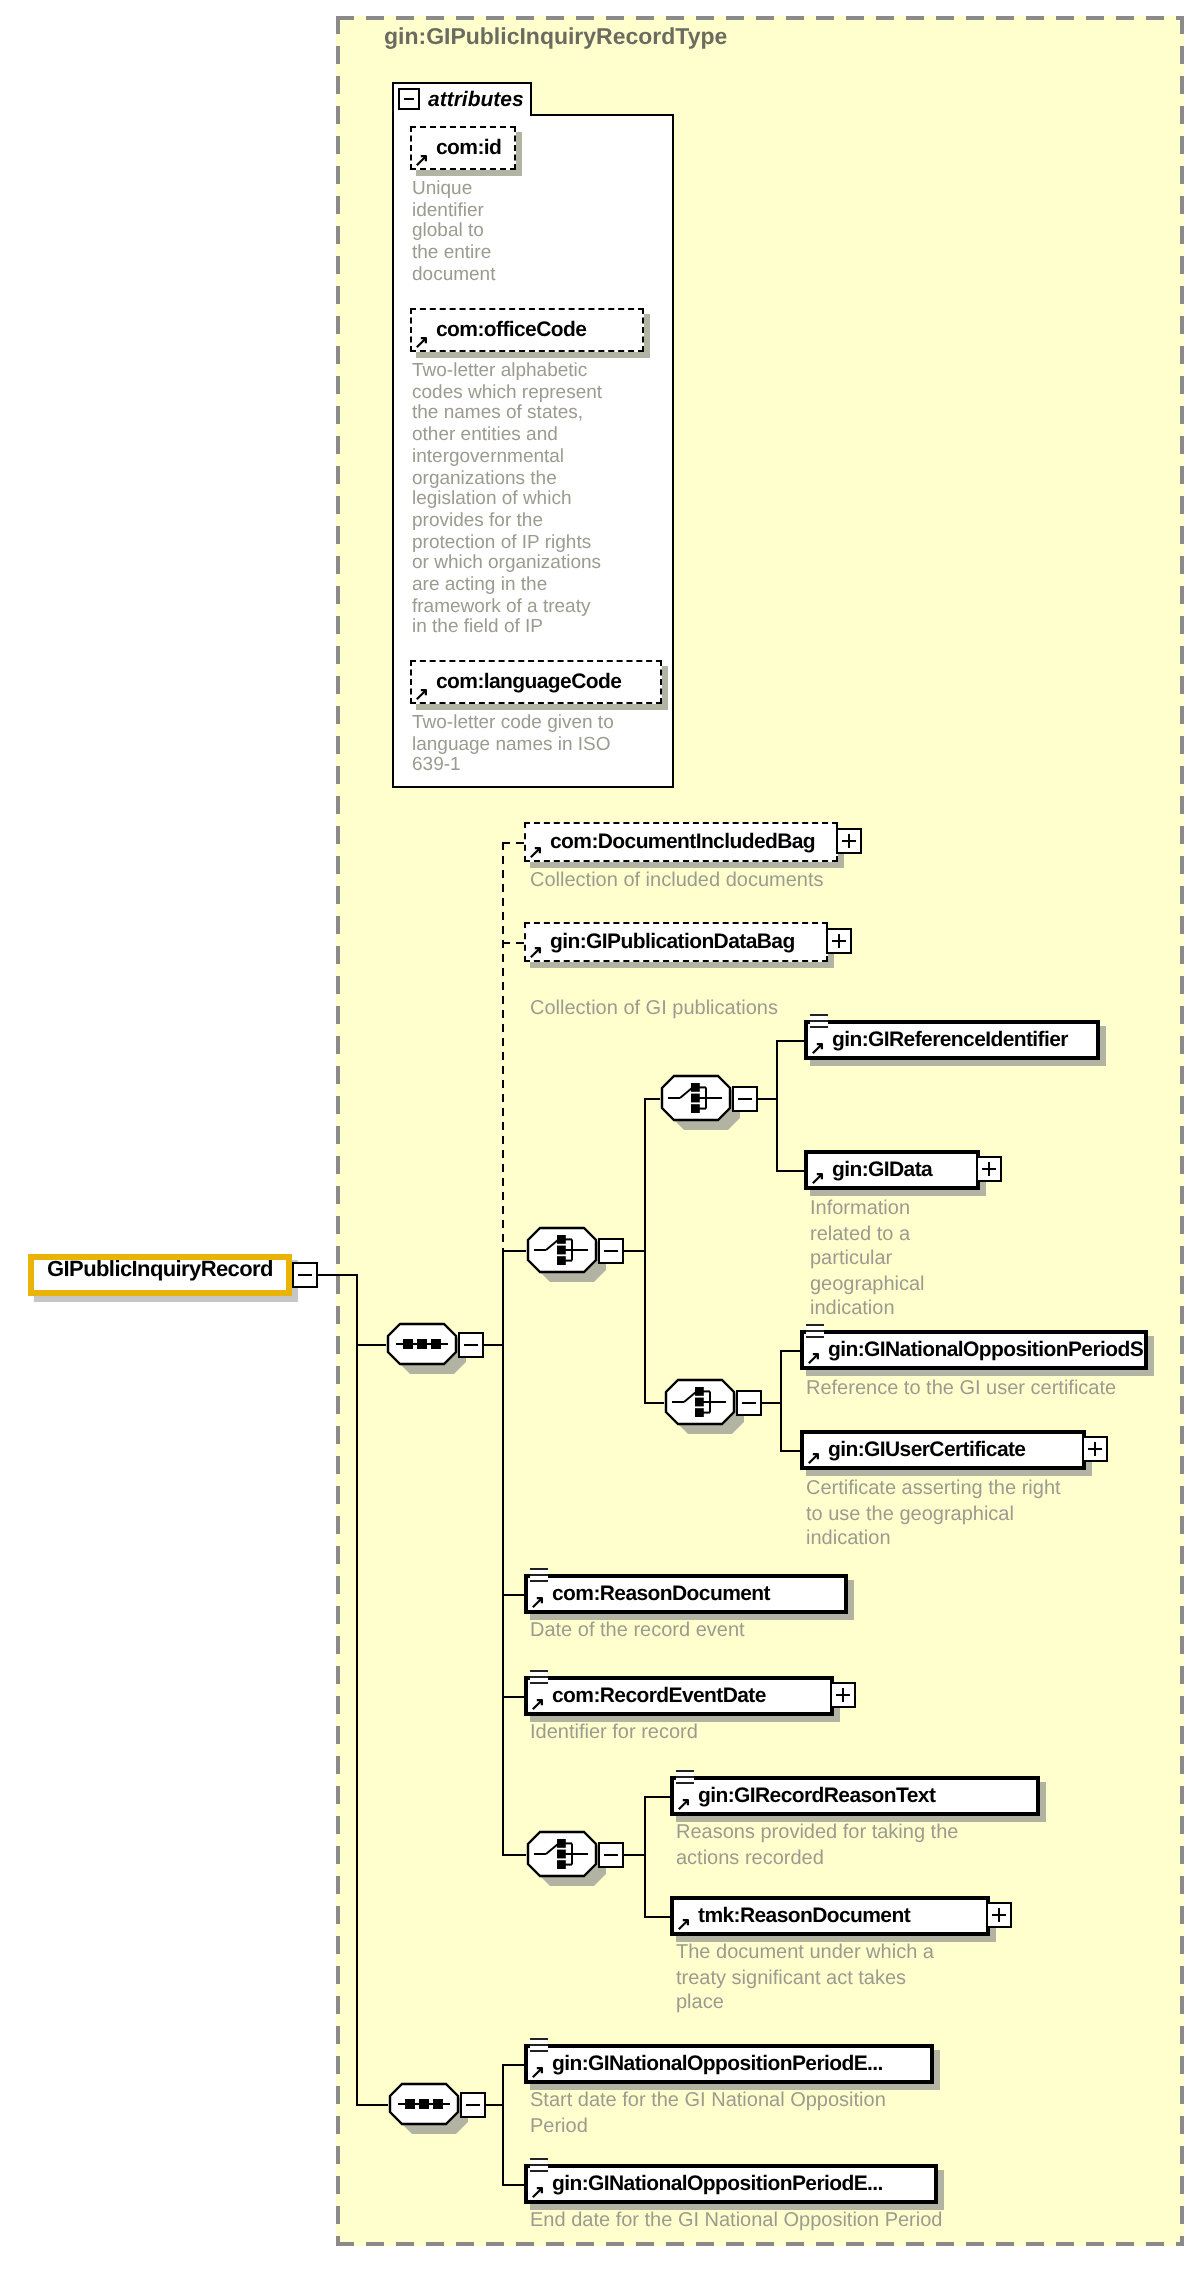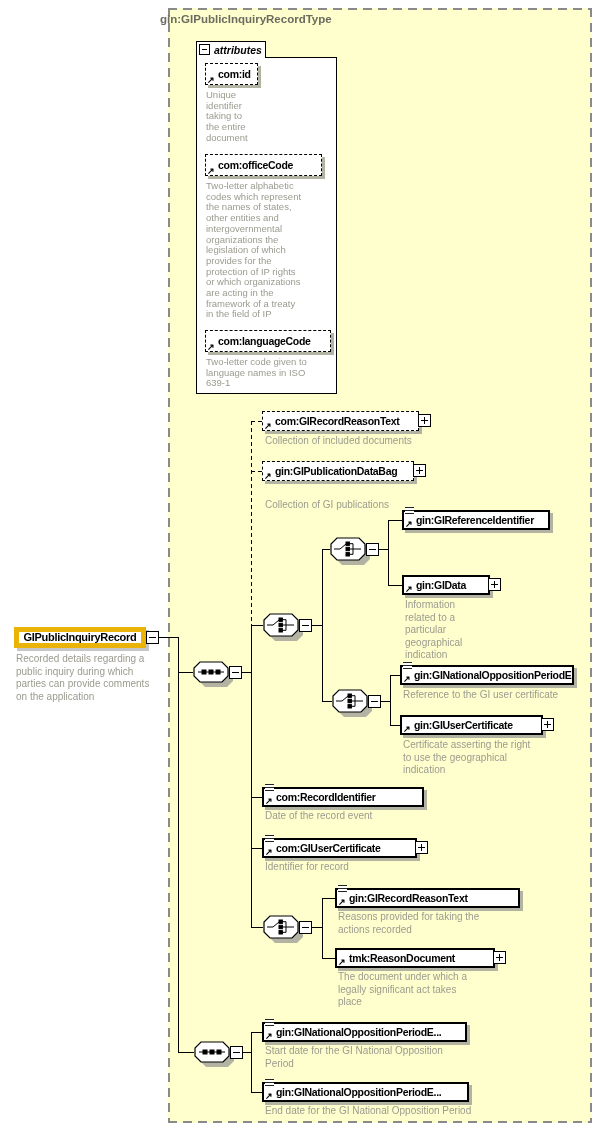--- a/index.html
+++ b/index.html
@@ -45,35 +45,35 @@
   .attr-tab .exp { position:absolute; left:2px; top:2px; width:11px; height:11px; }
   .attr-tab .exp::before { top:4px; }
   .attr-body { position:absolute; left:196px; top:57px; width:141px; height:337px; background:#fff;
                border:1px solid #000; box-sizing:border-box; }
 
   
   .conn { position:absolute; }
   .conn svg { display:block; }
 
   .root-el { position:absolute; left:14px; top:627px; width:132px; height:21px; background:#fff;
-             border:5px solid #eab308; box-sizing:border-box; box-shadow:3px 3px 0 #c6c6c6;
-             display:flex; align-items:flex-end; justify-content:center; }
+             border:3px solid #eab308; box-sizing:border-box; box-shadow:3px 3px 0 #c6c6c6;
+             display:flex; align-items:flex-start; justify-content:center; }
   .root-el .nm { padding-left:0; font-size:11px; }
 </style>
 </head>
 <body>
 
 <div class="canvas">
 
   <div class="ybox"></div>
   <div class="dash-h" style="left:168px;top:8px;width:424px"></div>
   <div class="dash-h" style="left:168px;top:1121px;width:424px"></div>
   <div class="dash-v" style="left:168px;top:8px;height:1115px"></div>
   <div class="dash-v" style="left:590px;top:8px;height:1115px"></div>
-  <div class="type-title" style="left:160px;top:13px">gin:GIPublicInquiryRecordType</div>
+  <div class="type-title" style="left:192px;top:13px">gin:GIPublicInquiryRecordType</div>
 
   <div class="hl" style="left:157px;top:637px;width:21px"></div>
   <div class="vl" style="left:178px;top:637px;height:415px"></div>
   <div class="hl" style="left:178px;top:672px;width:15px"></div>
   <div class="hl" style="left:178px;top:1052px;width:16px"></div>
   <div class="hl" style="left:242px;top:672px;width:9px"></div>
   <div class="vl dsh" style="left:251px;top:421px;height:204px"></div>
   <div class="vl" style="left:251px;top:625px;height:302px"></div>
   <div class="hl dsh" style="left:251px;top:421px;width:11px"></div>
   <div class="hl dsh" style="left:251px;top:471px;width:11px"></div>
@@ -99,38 +99,34 @@
   <div class="hl" style="left:322px;top:958px;width:13px"></div>
   <div class="hl" style="left:242px;top:1052px;width:9px"></div>
   <div class="vl" style="left:251px;top:1032px;height:60px"></div>
   <div class="hl" style="left:251px;top:1032px;width:11px"></div>
   <div class="hl" style="left:251px;top:1092px;width:11px"></div>
 
   <div class="root-el">
     <span class="nm">GIPublicInquiryRecord</span>
   </div>
   <span class="exp" style="position:absolute;left:146px;top:631px"></span>
-  <div class="desc" style="left:16px;top:653px;width:165px">Recorded details regarding a
-public inquiry during which
-parties can provide comments
-on the application</div>
 
   <div class="attr-body"></div>
   <div class="attr-tab">
     <span class="exp"></span>
     <span class="lbl">attributes</span>
   </div>
 
   <div class="el dashx" style="left:205px;top:63px;width:53px;height:22px">
     <span class="aicon">↗</span>
     <span class="nm">com:id</span>
   </div>
   <div class="desc attr" style="left:206px;top:90px;width:125px">Unique
 identifier
-taking to
+global to
 the entire
 document</div>
 
   <div class="el dashx" style="left:205px;top:154px;width:117px;height:22px">
     <span class="aicon">↗</span>
     <span class="nm">com:officeCode</span>
   </div>
   <div class="desc attr" style="left:206px;top:181px;width:127px">Two-letter alphabetic
 codes which represent
 the names of states,
@@ -256,21 +252,21 @@
         <rect x="12" y="12" width="4" height="4"></rect>
           <rect x="19" y="12" width="4" height="4"></rect>
           <rect x="26" y="12" width="4" height="4"></rect>
       </g>
     </svg>
   </div>
   <span class="exp" style="position:absolute;left:230px;top:1046px"></span>
 
   <div class="el dashx" style="left:262px;top:411px;width:157px">
     <span class="aicon">↗</span>
-    <span class="nm">com:GIRecordReasonText</span>
+    <span class="nm">com:DocumentIncludedBag</span>
     <span class="exp plus"></span>
   </div>
   <div class="desc" style="left:265px;top:435px;width:180px">Collection of included documents</div>
 
   <div class="el dashx" style="left:262px;top:461px;width:152px">
     <span class="aicon">↗</span>
     <span class="nm">gin:GIPublicationDataBag</span>
     <span class="exp plus"></span>
   </div>
   <div class="desc" style="left:265px;top:499px;width:180px">Collection of GI publications</div>
@@ -288,63 +284,63 @@
   </div>
   <div class="desc" style="left:405px;top:599px;width:110px">Information
 related to a
 particular
 geographical
 indication</div>
 
   <div class="el solid" style="left:400px;top:665px;width:174px">
     <span class="licon"></span>
     <span class="aicon">↗</span>
-    <span class="nm">gin:GINationalOppositionPeriodE</span>
+    <span class="nm">gin:GINationalOppositionPeriodS</span>
   </div>
   <div class="desc" style="left:403px;top:689px;width:185px">Reference to the GI user certificate</div>
 
   <div class="el solid" style="left:400px;top:715px;width:143px">
     <span class="aicon">↗</span>
     <span class="nm">gin:GIUserCertificate</span>
     <span class="exp plus"></span>
   </div>
   <div class="desc" style="left:403px;top:739px;width:170px">Certificate asserting the right
 to use the geographical
 indication</div>
 
   <div class="el solid" style="left:262px;top:787px;width:162px">
     <span class="licon"></span>
     <span class="aicon">↗</span>
-    <span class="nm">com:RecordIdentifier</span>
+    <span class="nm">com:ReasonDocument</span>
   </div>
   <div class="desc" style="left:265px;top:810px;width:180px">Date of the record event</div>
 
   <div class="el solid" style="left:262px;top:838px;width:155px">
     <span class="licon"></span>
     <span class="aicon">↗</span>
-    <span class="nm">com:GIUserCertificate</span>
+    <span class="nm">com:RecordEventDate</span>
     <span class="exp plus"></span>
   </div>
   <div class="desc" style="left:265px;top:861px;width:180px">Identifier for record</div>
 
   <div class="el solid" style="left:335px;top:888px;width:185px">
     <span class="licon"></span>
     <span class="aicon">↗</span>
     <span class="nm">gin:GIRecordReasonText</span>
   </div>
   <div class="desc" style="left:338px;top:911px;width:190px">Reasons provided for taking the
 actions recorded</div>
 
   <div class="el solid" style="left:335px;top:948px;width:160px">
     <span class="aicon">↗</span>
     <span class="nm">tmk:ReasonDocument</span>
     <span class="exp plus"></span>
   </div>
   <div class="desc" style="left:338px;top:971px;width:180px">The document under which a
-legally significant act takes
+treaty significant act takes
 place</div>
 
   <div class="el solid" style="left:262px;top:1022px;width:205px">
     <span class="licon"></span>
     <span class="aicon">↗</span>
     <span class="nm">gin:GINationalOppositionPeriodE...</span>
   </div>
   <div class="desc" style="left:265px;top:1045px;width:230px">Start date for the GI National Opposition
 Period</div>
 

